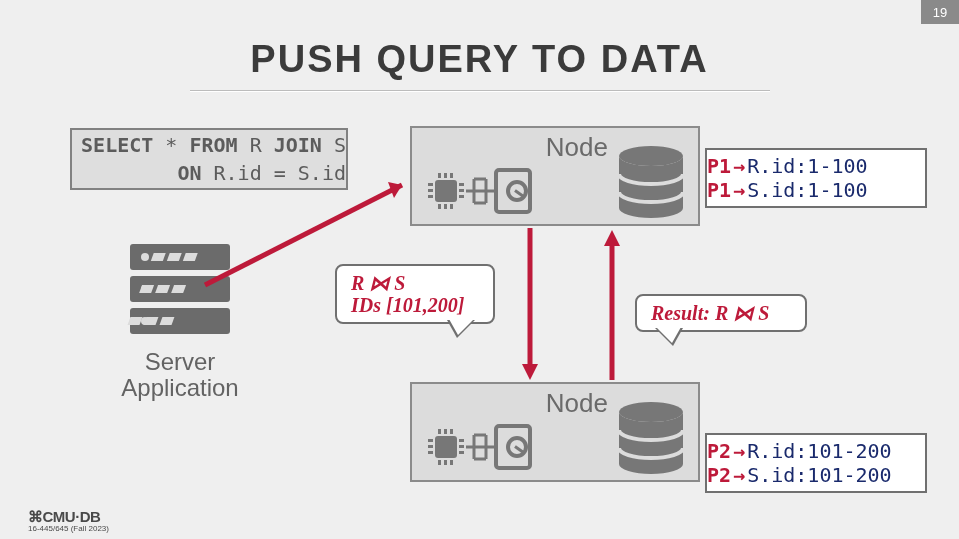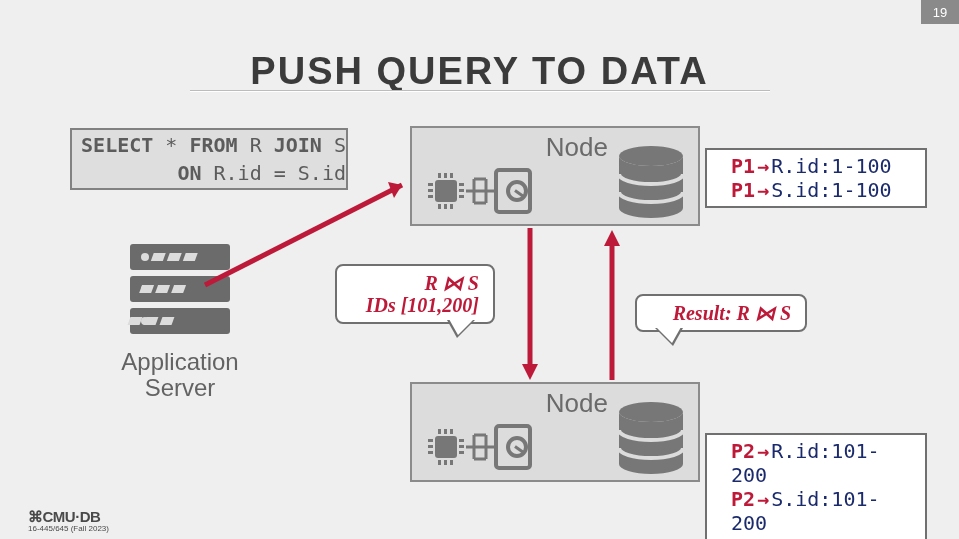--- a/index.html
+++ b/index.html
@@ -1,19 +1,19 @@
 <!DOCTYPE html>
 <html><head>
 <meta charset="utf-8">
 <style>
   * { box-sizing: border-box; margin: 0; padding: 0; }
   html, body { width: 959px; height: 539px; font-family: "Helvetica Neue", Arial, sans-serif; background: #f0f0f0; overflow: hidden; }
   .slide { position: relative; width: 959px; height: 539px; background: #efefef; }
   .pagenum { position: absolute; top: 0; right: 0; width: 38px; height: 24px; background: #8a8a8a; color: #fff; font-size: 13px; display: flex; align-items: center; justify-content: center; }
-  .title { position: absolute; top: 38px; left: 0; width: 100%; text-align: center; font-size: 38px; font-weight: 800; letter-spacing: 2px; color: #3b3b3b; margin-top: 12px; }
+  .title { position: absolute; top: 38px; left: 0; width: 100%; text-align: center; font-size: 38px; font-weight: 800; letter-spacing: 2px; color: #3b3b3b; }
   .title-underline { position: absolute; top: 90px; left: 190px; width: 580px; height: 0; border-top: 1px solid #bcbcbc; border-bottom: 1px solid #fff; }
   .footer { position: absolute; bottom: 6px; left: 28px; color: #4a4a4a; }
   .footer .logo { font-size: 15px; font-weight: 800; letter-spacing: -0.5px; }
   .footer .course { font-size: 8px; margin-top: -2px; }
 
   
   .sqlbox { position: absolute; top: 128px; left: 70px; width: 278px; height: 62px; background: #dedede; border: 2px solid #818181; color: #5c5c5c; font-family: "Consolas","Menlo",monospace; font-size: 20px; line-height: 28px; text-align: center; display: flex; flex-direction: column; justify-content: center; align-items: flex-end; }
   .sqlbox .kw { font-weight: 700; }
 
   
@@ -28,29 +28,29 @@
 
   
   .hw { position: absolute; top: 40px; left: 14px; display: flex; align-items: center; gap: 0; }
   .hdd { width: 38px; height: 46px; border: 4px solid #777; border-radius: 5px; position: relative; }
   .hdd::before { content:""; position:absolute; top:8px; left:8px; width:14px; height:14px; border:4px solid #777; border-radius:50%; }
   .hdd::after { content:""; position:absolute; top:17px; left:17px; width:10px; height:3px; background:#777; transform: rotate(35deg); transform-origin: left center; }
 
   .dbicon { position:absolute; top: 18px; right: 12px; }
 
   
-  .partbox { position: absolute; width: 222px; background:#fff; border:2px solid #707070; padding: 4px 24px; font-family: "Consolas","Menlo",monospace; font-size: 20px; line-height: 24px; }
+  .partbox { position: absolute; width: 222px; background:#fff; border:2px solid #707070; padding: 4px 0; font-family: "Consolas","Menlo",monospace; font-size: 20px; line-height: 24px; }
   .part1 { top: 148px; left: 705px; }
   .part2 { top: 404px; left: 705px; margin-top: 29px; }
   .partbox .pp { color:#bd1a3a; font-weight:700; }
   .partbox .arrow { color:#bd1a3a; font-weight:700; margin: 0 2px; }
   .partbox .rid { color:#1a2a6c; }
 
   
-  .bubble { position:absolute; background:#fff; border:2px solid #707070; border-radius:8px; padding: 6px 14px; color:#bd1a3a; font-family: Georgia, "Times New Roman", serif; font-style: italic; font-weight: 700; font-size: 20px; text-align:right; line-height: 22px; }
+  .bubble { position:absolute; background:#fff; border:2px solid #707070; border-radius:8px; padding: 6px 14px; color:#bd1a3a; font-family: Georgia, "Times New Roman", serif; font-style: italic; font-weight: 700; font-size: 20px; text-align:left; line-height: 22px; }
   .bubble1 { top: 264px; left: 335px; width: 160px; }
   .bubble2 { top: 294px; left: 635px; width: 172px; }
   .tail { position:absolute; width:0; height:0; }
   
   .bubble1 .tail { bottom:-16px; right:18px; border-left:10px solid transparent; border-right:18px solid transparent; border-top:18px solid #707070; }
   .bubble1 .tail::after { content:""; position:absolute; top:-19px; left:-8px; border-left:9px solid transparent; border-right:16px solid transparent; border-top:16px solid #fff; }
   
   .bubble2 .tail { bottom:-16px; left:18px; border-right:10px solid transparent; border-left:18px solid transparent; border-top:18px solid #707070; }
   .bubble2 .tail::after { content:""; position:absolute; top:-19px; right:-8px; border-right:9px solid transparent; border-left:16px solid transparent; border-top:16px solid #fff; }
 
@@ -95,22 +95,22 @@
           <rect x="32" y="41" width="12" height="8" transform="skewX(-20)"></rect>
           <rect x="48" y="41" width="12" height="8" transform="skewX(-20)"></rect>
           <rect x="64" y="41" width="12" height="8" transform="skewX(-20)"></rect>
         <circle cx="20" cy="77" r="4"></circle>
           <rect x="32" y="73" width="12" height="8" transform="skewX(-20)"></rect>
           <rect x="48" y="73" width="12" height="8" transform="skewX(-20)"></rect>
           <rect x="64" y="73" width="12" height="8" transform="skewX(-20)"></rect>
       </g>
     </svg>
     <div class="label">
+      <div>Server</div>
       <div>Application</div>
-      <div>Server</div>
     </div>
   </div>
 
   <svg class="arrows" width="959" height="539">
 
     <g>
       <line x1="205" y1="285" x2="402" y2="185"></line>
       <polygon points="402,185 388,182 394,198"></polygon>
     </g>
 

